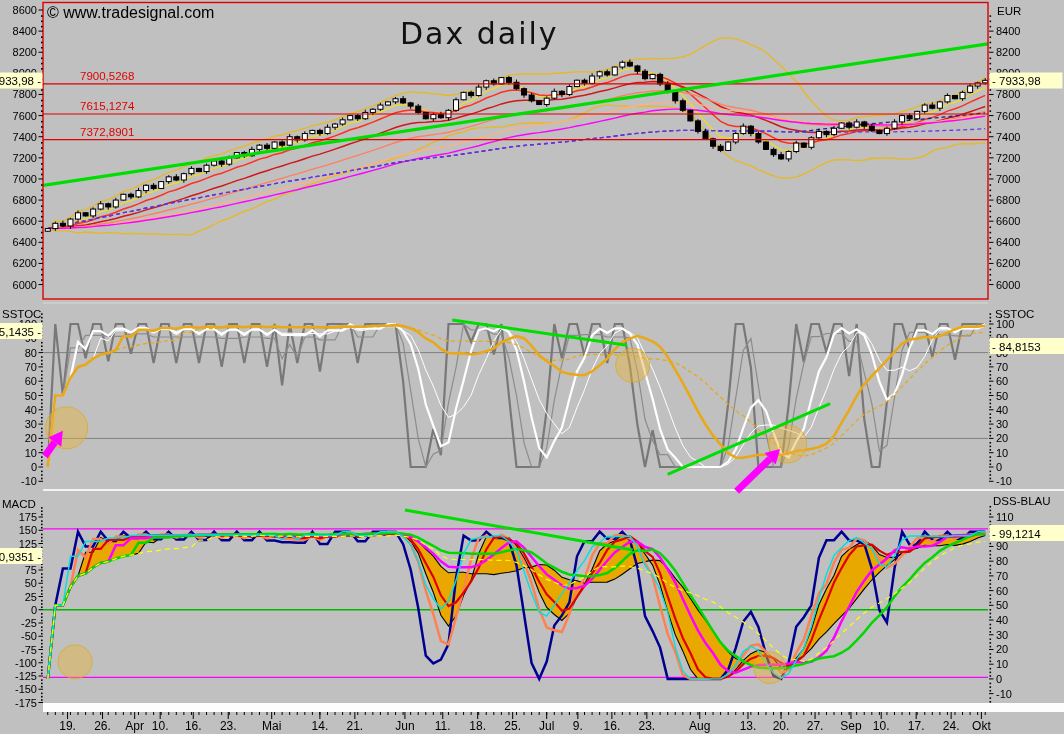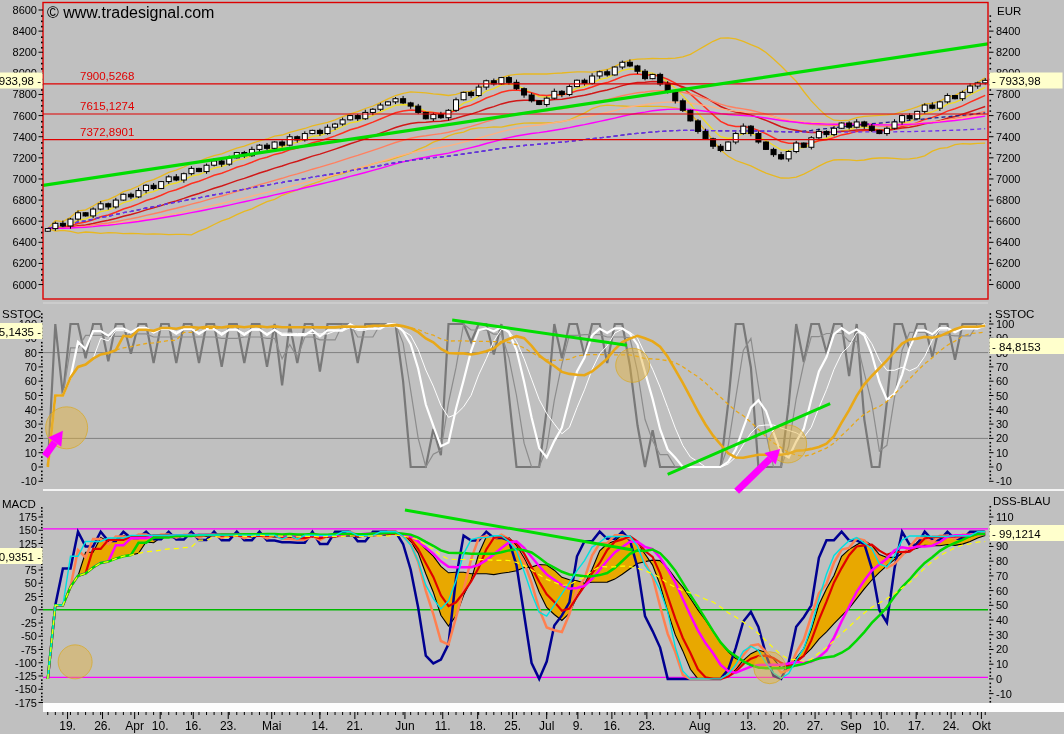--- a/index.html
+++ b/index.html
@@ -14,20 +14,21 @@
   .hilite{font-size:11.5px;fill:#000;}
   #title{position:absolute;left:400px;top:16px;font-size:30px;color:#111;
          font-family:"DejaVu Sans",sans-serif;font-weight:400;letter-spacing:2px;}
   #copyright{position:absolute;left:47px;top:4px;font-size:16px;color:#000;}
 </style>
 </head>
 <body>
 
 <div id="stage">
   <div id="copyright">© www.tradesignal.com</div>
+  <div id="title">Dax daily</div>
   <svg id="chart-svg" width="1064" height="734">
     <defs>
       <clipPath id="clip-main">
           <rect x="43" y="3" width="945" height="296"></rect>
         </clipPath>
       <clipPath id="clip-sstoc">
           <rect x="43" y="303" width="945" height="188"></rect>
         </clipPath>
       <clipPath id="clip-macd">
           <rect x="43" y="498" width="945" height="207"></rect>

